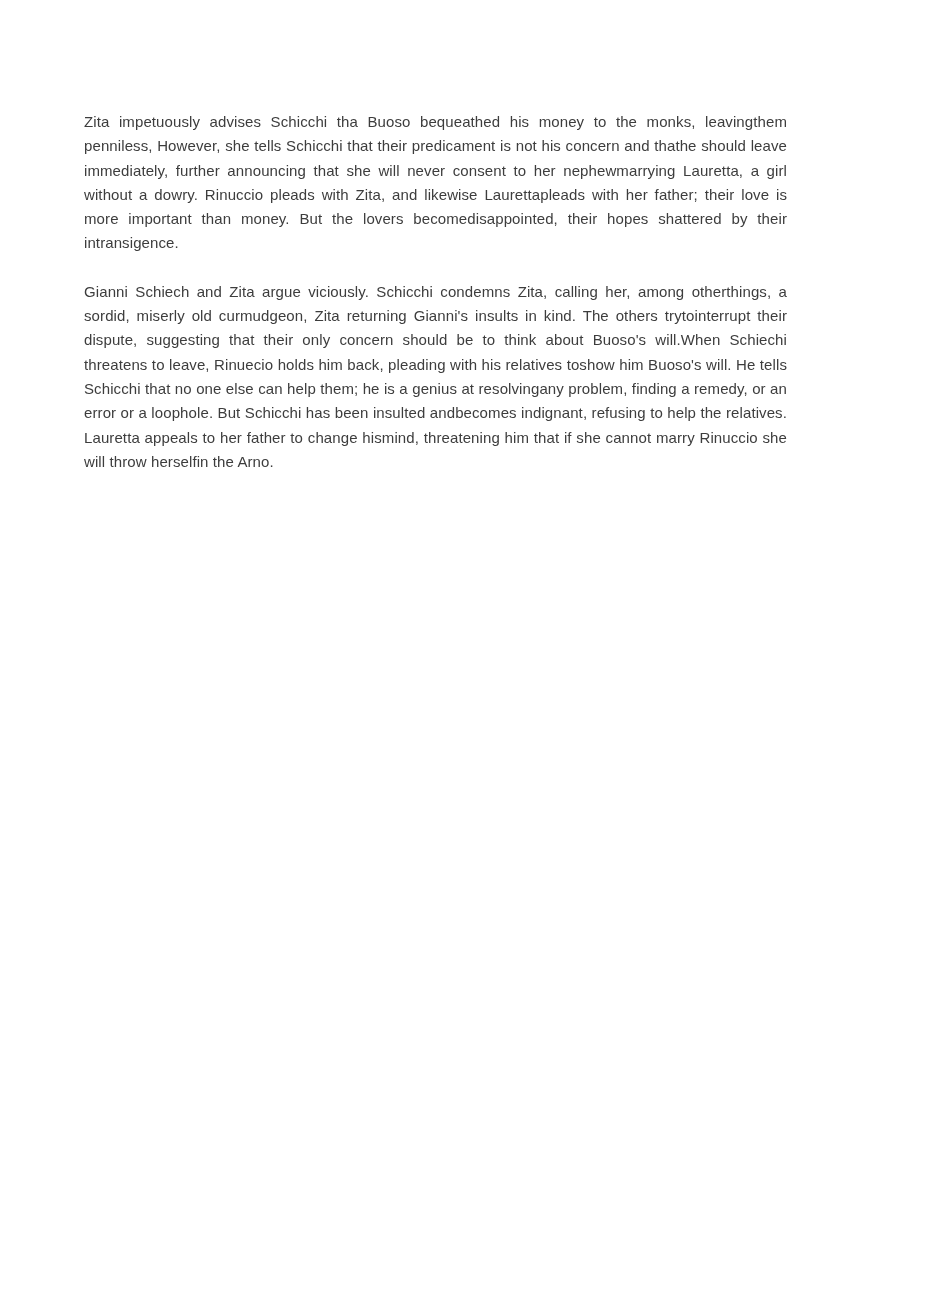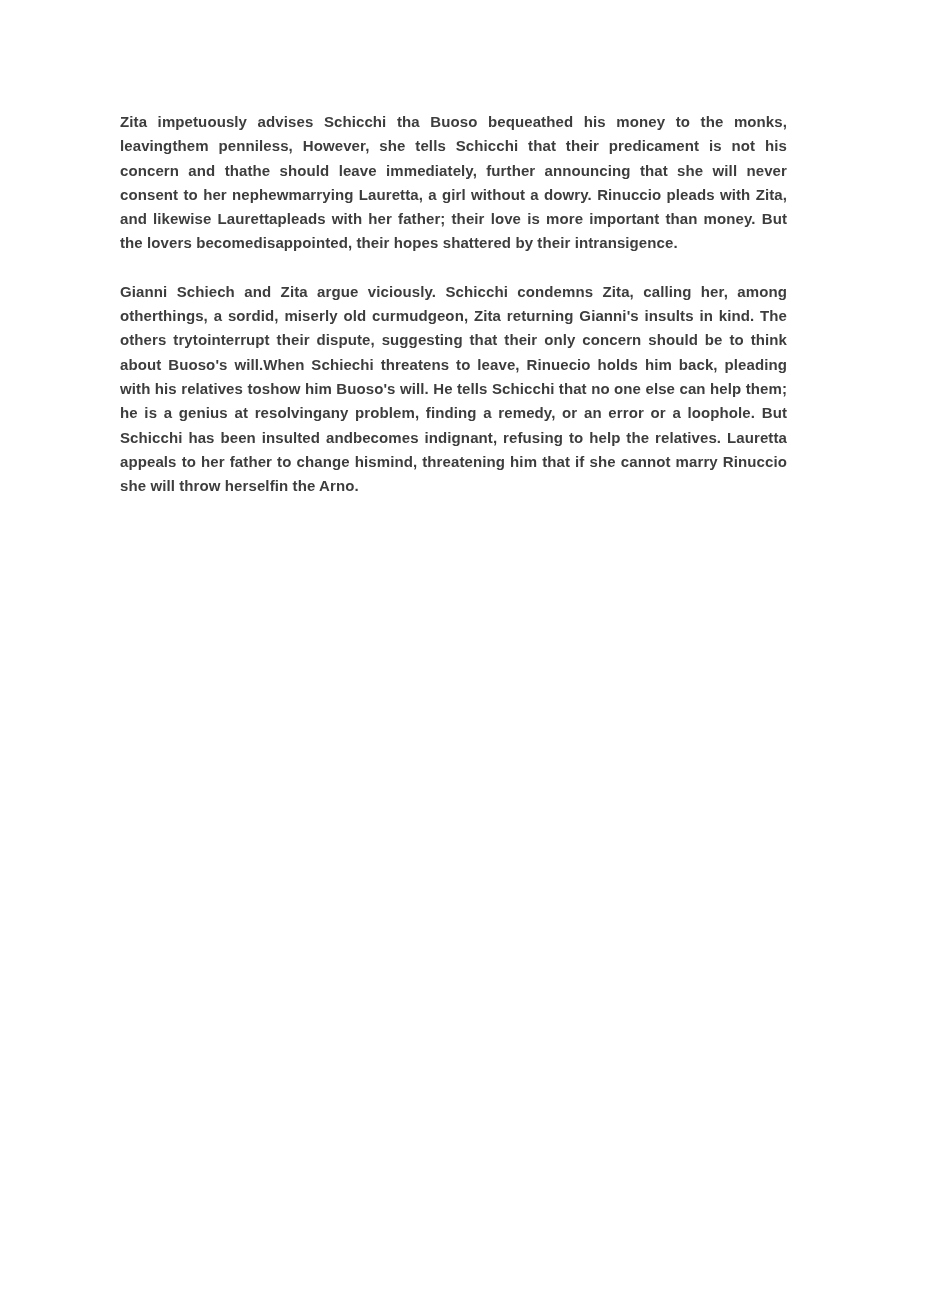--- a/index.html
+++ b/index.html
@@ -15,22 +15,21 @@
     font-family: "Liberation Sans", "DejaVu Sans", sans-serif;
   }
   .page {
     position: absolute;
     top: 0;
     left: 0;
     width: 926px;
     height: 1117px;
     background: #ffffff;
     box-sizing: border-box;
-    padding: 110px 139px 0 120px;
-    font-weight: bold;
+    padding: 110px 139px 0 84px;
   }
   .page p {
     margin: 0 0 24px 0;
     font-size: 15px;
     line-height: 24.3px;
     color: #3d3d3d;
     text-align: justify;
     text-justify: inter-word;
     letter-spacing: 0.1px;
   }

